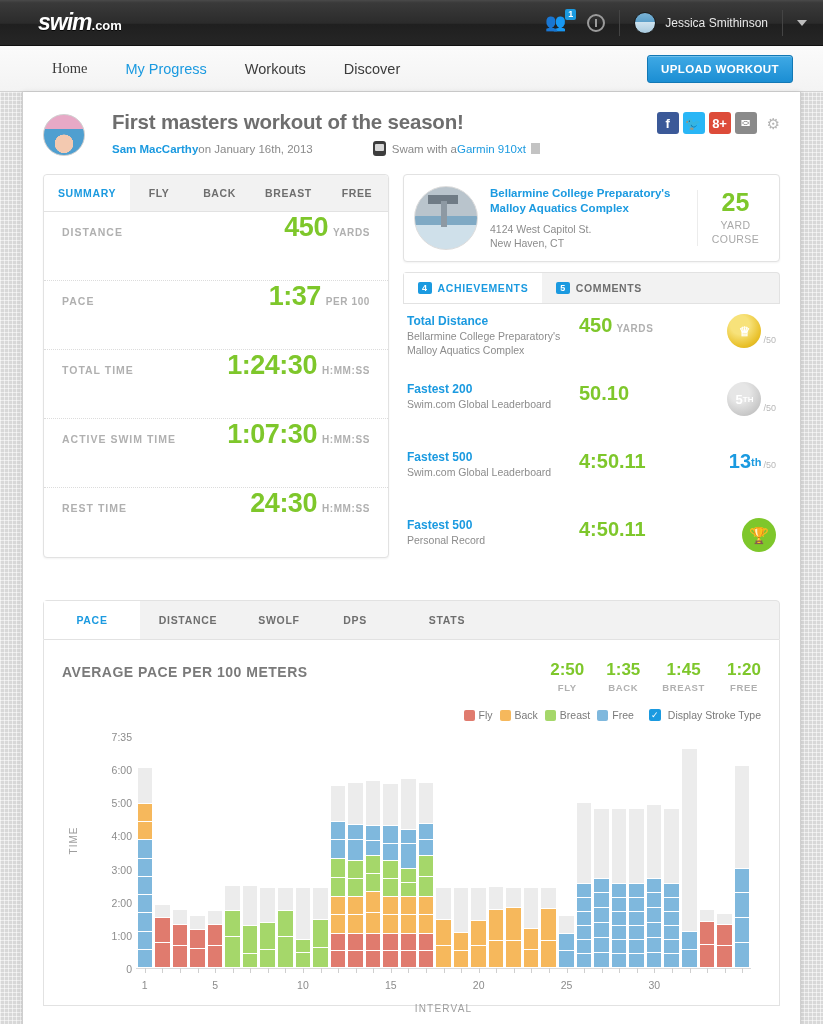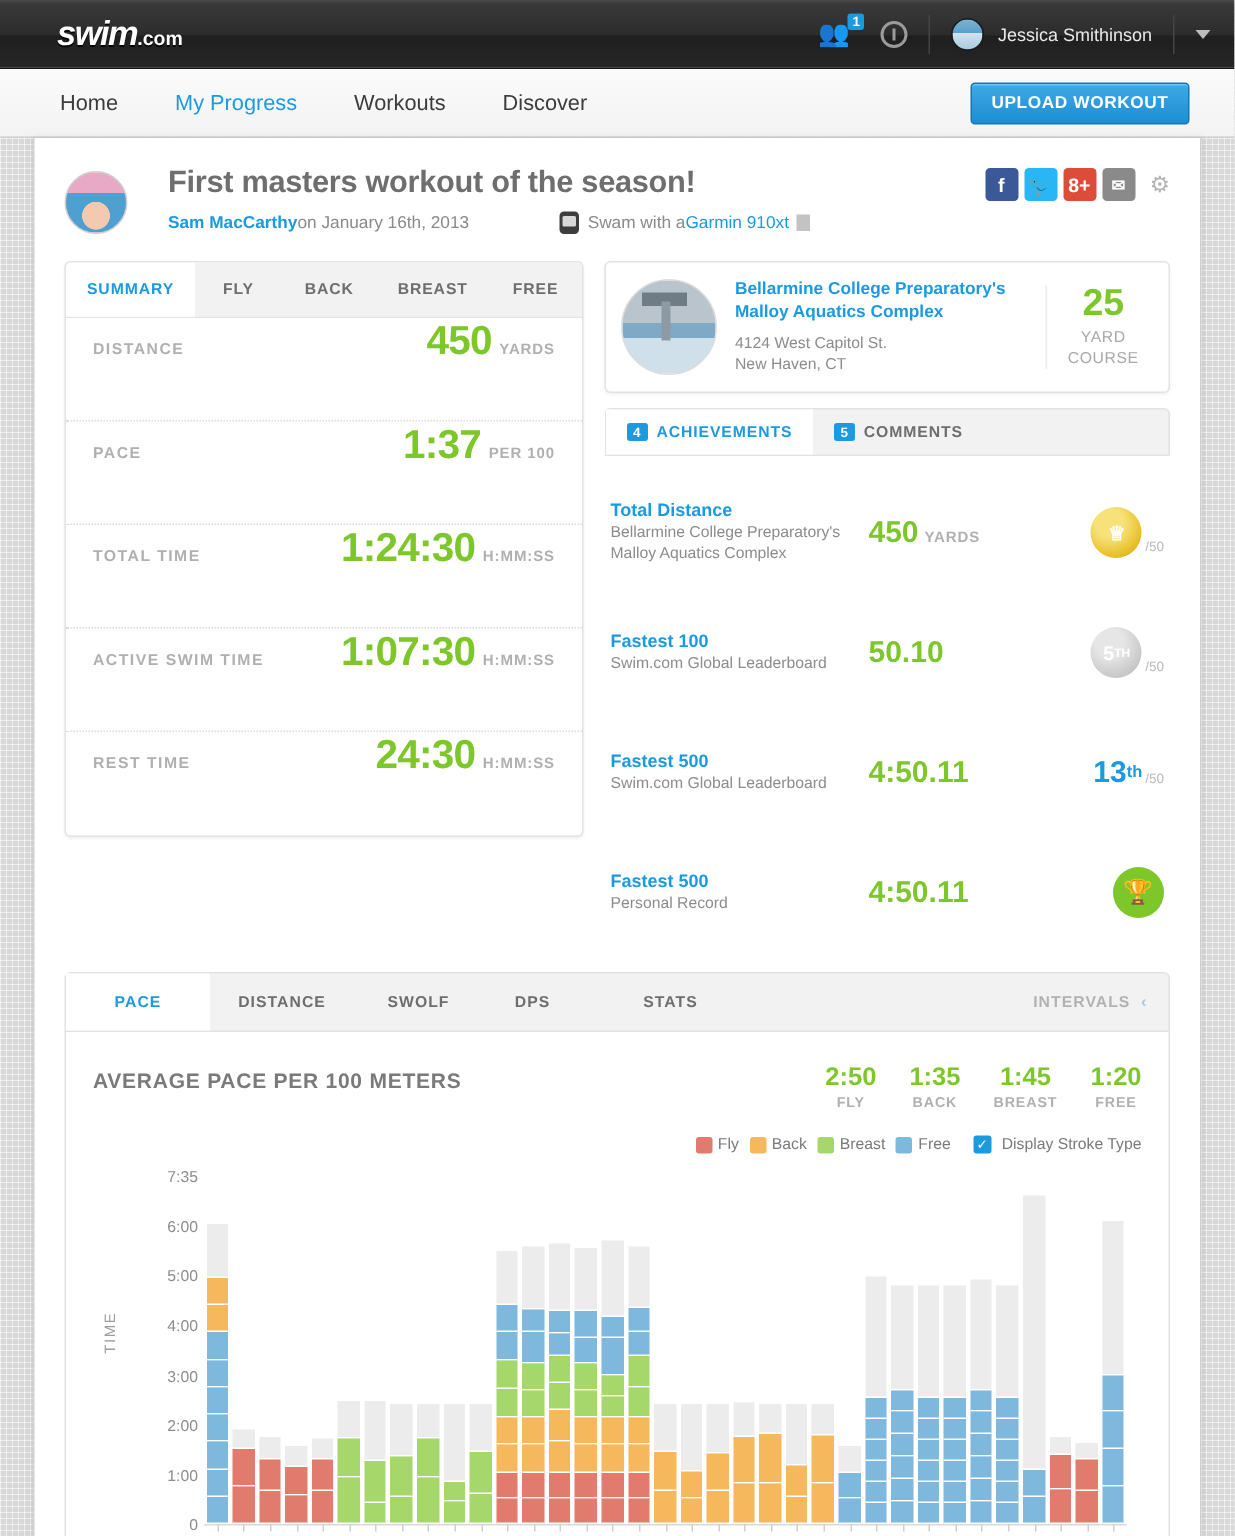--- a/index.html
+++ b/index.html
@@ -64,21 +64,21 @@
   
   .navbar {
     height: 46px; width:823px;
     background: linear-gradient(to bottom, #fbfbfb 0%, #f3f3f3 100%);
     border-bottom: 1px solid #d2d2d2;
     display:flex; align-items:center; position:relative;
   }
   .nav-item {
     font-size: 14.5px; color:#3c3c3c; margin-left: 38px; white-space:nowrap;
   }
-  .nav-item:first-child { margin-left: 40px; }
+  .nav-item:first-child { margin-left: 52px; font-family: Liberation Serif, serif; }
   .nav-item.active { color:#1b9ae0; }
   .upload-btn {
     margin-left:auto; margin-right:30px;
     background: linear-gradient(to bottom, #3fa9e5 0%, #1b8ed3 100%);
     border:1px solid #1278b5;
     color:#fff; font-size:11.5px; font-weight:bold; letter-spacing:.4px;
     padding: 7px 13px; border-radius:3px; white-space:nowrap;
     box-shadow: inset 0 1px 0 rgba(255,255,255,.28);
   }
 
@@ -195,21 +195,21 @@
   .ach-tabs { display:flex; background:#f2f2f2; border:1px solid #e2e2e2; border-bottom:none;
               border-radius:4px 4px 0 0; margin-top:10px; }
   .ach-tab { display:flex;align-items:center;gap:6px; padding:9px 14px; font-size:10.5px;
              font-weight:bold; letter-spacing:.6px; color:#6e6e6e; }
   .ach-tab.active { background:#fff; color:#1b9ae0; }
   .cnt { background:#1b9ae0; color:#fff; font-size:9px; padding:1px 4px; border-radius:2px;}
   .ach-tab:not(.active) .cnt { background:#1b9ae0; }
 
   .ach-list { border-top:1px solid #e2e2e2; }
   .ach {
-    display:flex; align-items:center; height:58px; padding:0 4px; margin-top:22px;
+    display:flex; align-items:flex-start; height:58px; padding:0 4px; margin-top:10px;
   }
   .ach-txt { width:172px; }
   .ach-t { font-size:12px; font-weight:bold; color:#1b9ae0; }
   .ach-s { font-size:10.5px; color:#8c8c8c; line-height:1.3; margin-top:2px;}
   .ach-v { flex:1; display:flex; align-items:baseline; }
   .ach-num { font-size:20px; font-weight:bold; color:#7ec72b; }
   .ach-unit { font-size:10px; font-weight:bold; color:#b0b0b0; letter-spacing:.6px; margin-left:4px;}
   .ach-badge { width:64px; display:flex; align-items:center; justify-content:flex-end; }
   .medal {
     width:34px;height:34px;border-radius:50%;
@@ -426,21 +426,21 @@
                 <span class="ach-unit">YARDS</span>
               </div>
           <div class="ach-badge">
             <div class="medal gold">♕</div>
             <span class="of50">/50</span>
           </div>
         </div>
 
         <div class="ach">
           <div class="ach-txt">
-            <div class="ach-t">Fastest 100</div>
+            <div class="ach-t">Fastest 200</div>
             <div class="ach-s">
                   <div>Swim.com Global Leaderboard</div>
                 </div>
           </div>
           <div class="ach-v">
                 <span class="ach-num">50.10</span>
               </div>
           <div class="ach-badge">
             <div class="medal silver">
                   <span>5</span>
@@ -485,24 +485,20 @@
     </div>
   </div>
 
   <div class="chart-wrap">
     <div class="chart-tabs">
       <div class="ctab active">PACE</div>
       <div class="ctab">DISTANCE</div>
       <div class="ctab">SWOLF</div>
       <div class="ctab">DPS</div>
       <div class="ctab">STATS</div>
-      <div class="intervals">
-        <span>INTERVALS</span>
-        <span class="arr-left">‹</span>
-      </div>
     </div>
 
     <div class="chart-body">
       <div class="chart-head">
         <div class="chart-title">AVERAGE PACE PER 100 METERS</div>
         <div class="paces">
           <div class="pace-b">
             <div class="pace-n">2:50</div>
             <div class="pace-l">FLY</div>
           </div>

